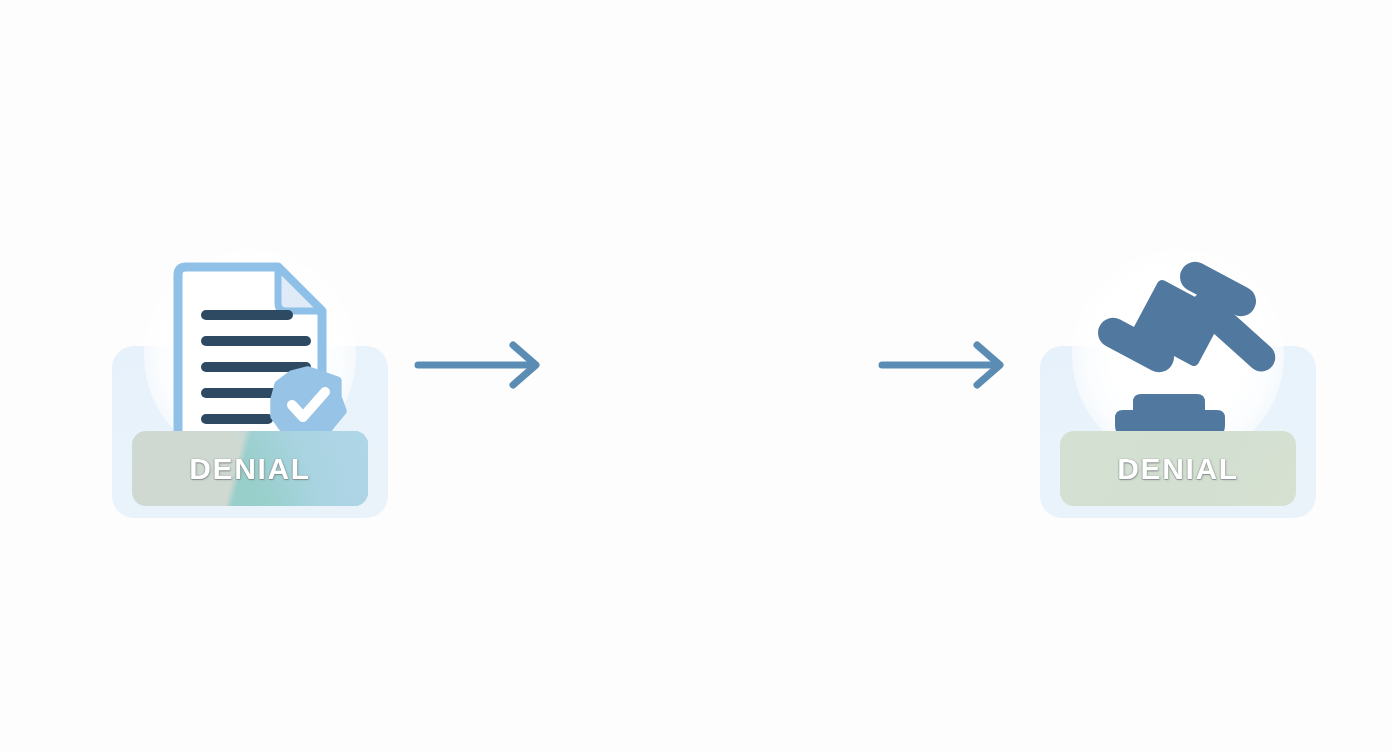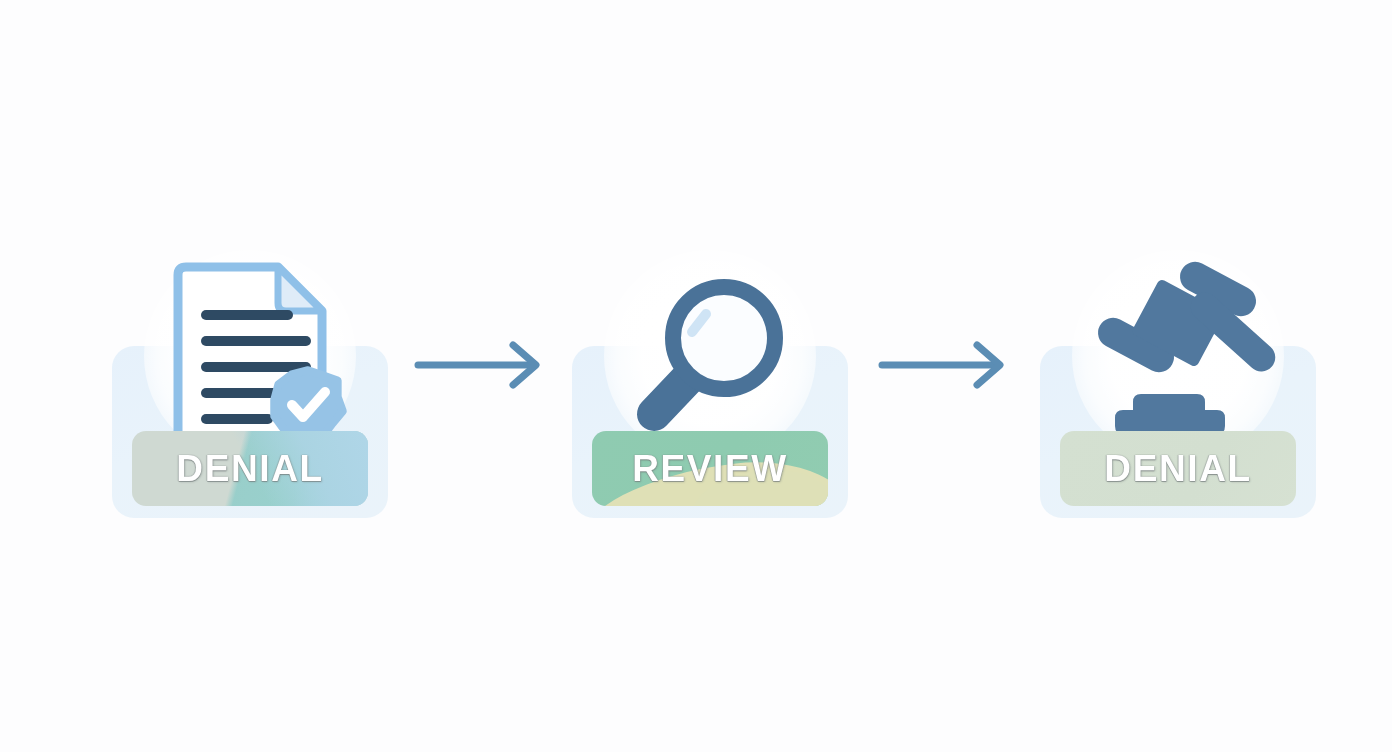--- a/index.html
+++ b/index.html
@@ -84,21 +84,21 @@
     border-radius: 14px;
     overflow: hidden;
     display: flex;
     align-items: center;
     justify-content: center;
   }
   .chip-text {
     position: relative;
     z-index: 4;
     color: #ffffff;
-    font-size: 37px;
+    font-size: 30px;
     font-weight: bold;
     letter-spacing: 1.6px;
     font-family: "Liberation Sans", sans-serif;
     text-shadow:
        0 0 1px rgba(120,128,128,0.85),
        0 1px 0 rgba(120,128,128,0.55),
        1px 1px 2px rgba(110,120,120,0.45),
       -1px 0 1px rgba(140,148,148,0.4);
   }
 
@@ -195,43 +195,20 @@
 
     <div class="arrow" style="left:412px; top:336px;">
       <svg width="140" height="46" viewBox="0 0 140 46">
         <g fill="none" stroke="#5b8db4" stroke-width="7" stroke-linecap="round" stroke-linejoin="round">
           <line x1="6" y1="29" x2="118" y2="29"></line>
           <polyline points="101,9 124,29 101,49"></polyline>
         </g>
       </svg>
     </div>
 
-    <div class="step" style="left:572px; top:346px;">
-      <div class="step-panel"></div>
-      <div class="glow"></div>
-
-      <div class="icon-wrap">
-        <svg width="180" height="180" viewBox="0 0 180 180">
-
-          <line x1="72" y1="110" x2="34" y2="150" stroke="#4a7298" stroke-width="34" stroke-linecap="round"></line>
-
-          <circle cx="104" cy="74" r="47" fill="#fbfdff"></circle>
-
-          <circle cx="104" cy="74" r="51" fill="none" stroke="#4a7298" stroke-width="16"></circle>
-
-          <line x1="86" y1="50" x2="72" y2="68" stroke="#cfe4f5" stroke-width="10" stroke-linecap="round"></line>
-        </svg>
-      </div>
-
-      <div class="chip chip-review">
-        <div class="wave"></div>
-        <div class="wave2"></div>
-        <span class="chip-text">REVIEW</span>
-      </div>
-    </div>
 
     <div class="arrow" style="left:876px; top:336px;">
       <svg width="140" height="46" viewBox="0 0 140 46">
         <g fill="none" stroke="#5b8db4" stroke-width="7" stroke-linecap="round" stroke-linejoin="round">
           <line x1="6" y1="29" x2="118" y2="29"></line>
           <polyline points="101,9 124,29 101,49"></polyline>
         </g>
       </svg>
     </div>
 

